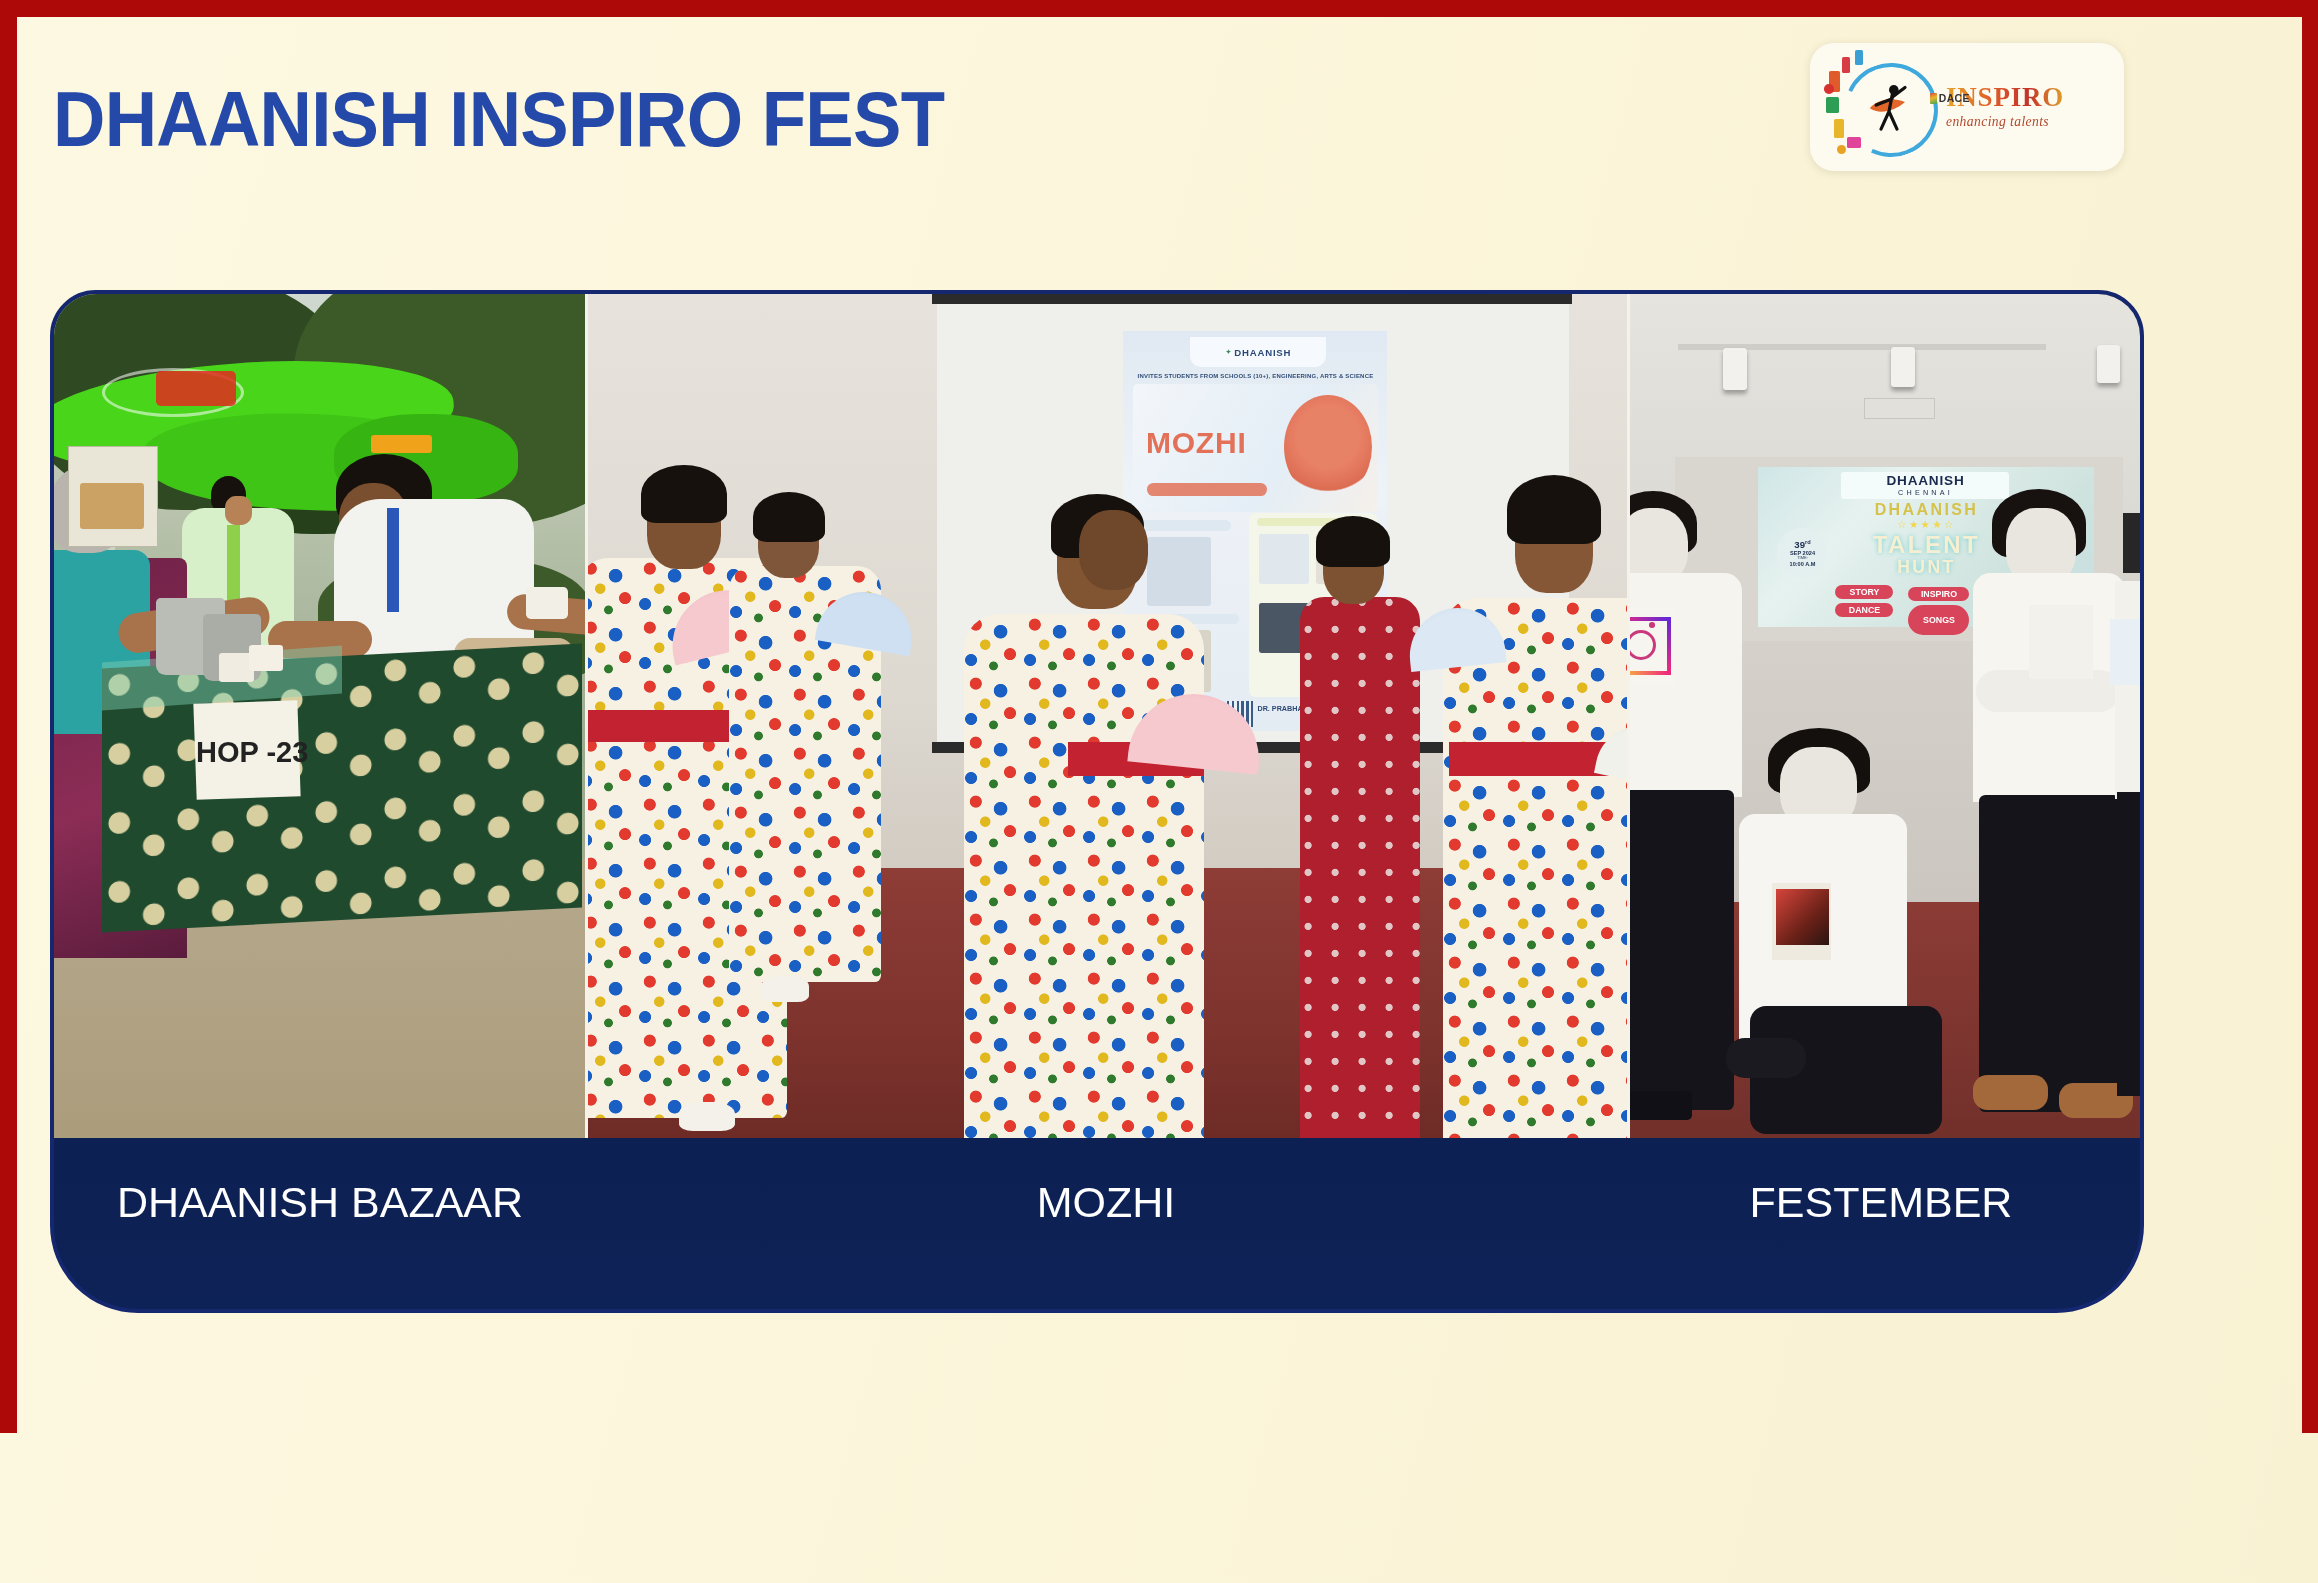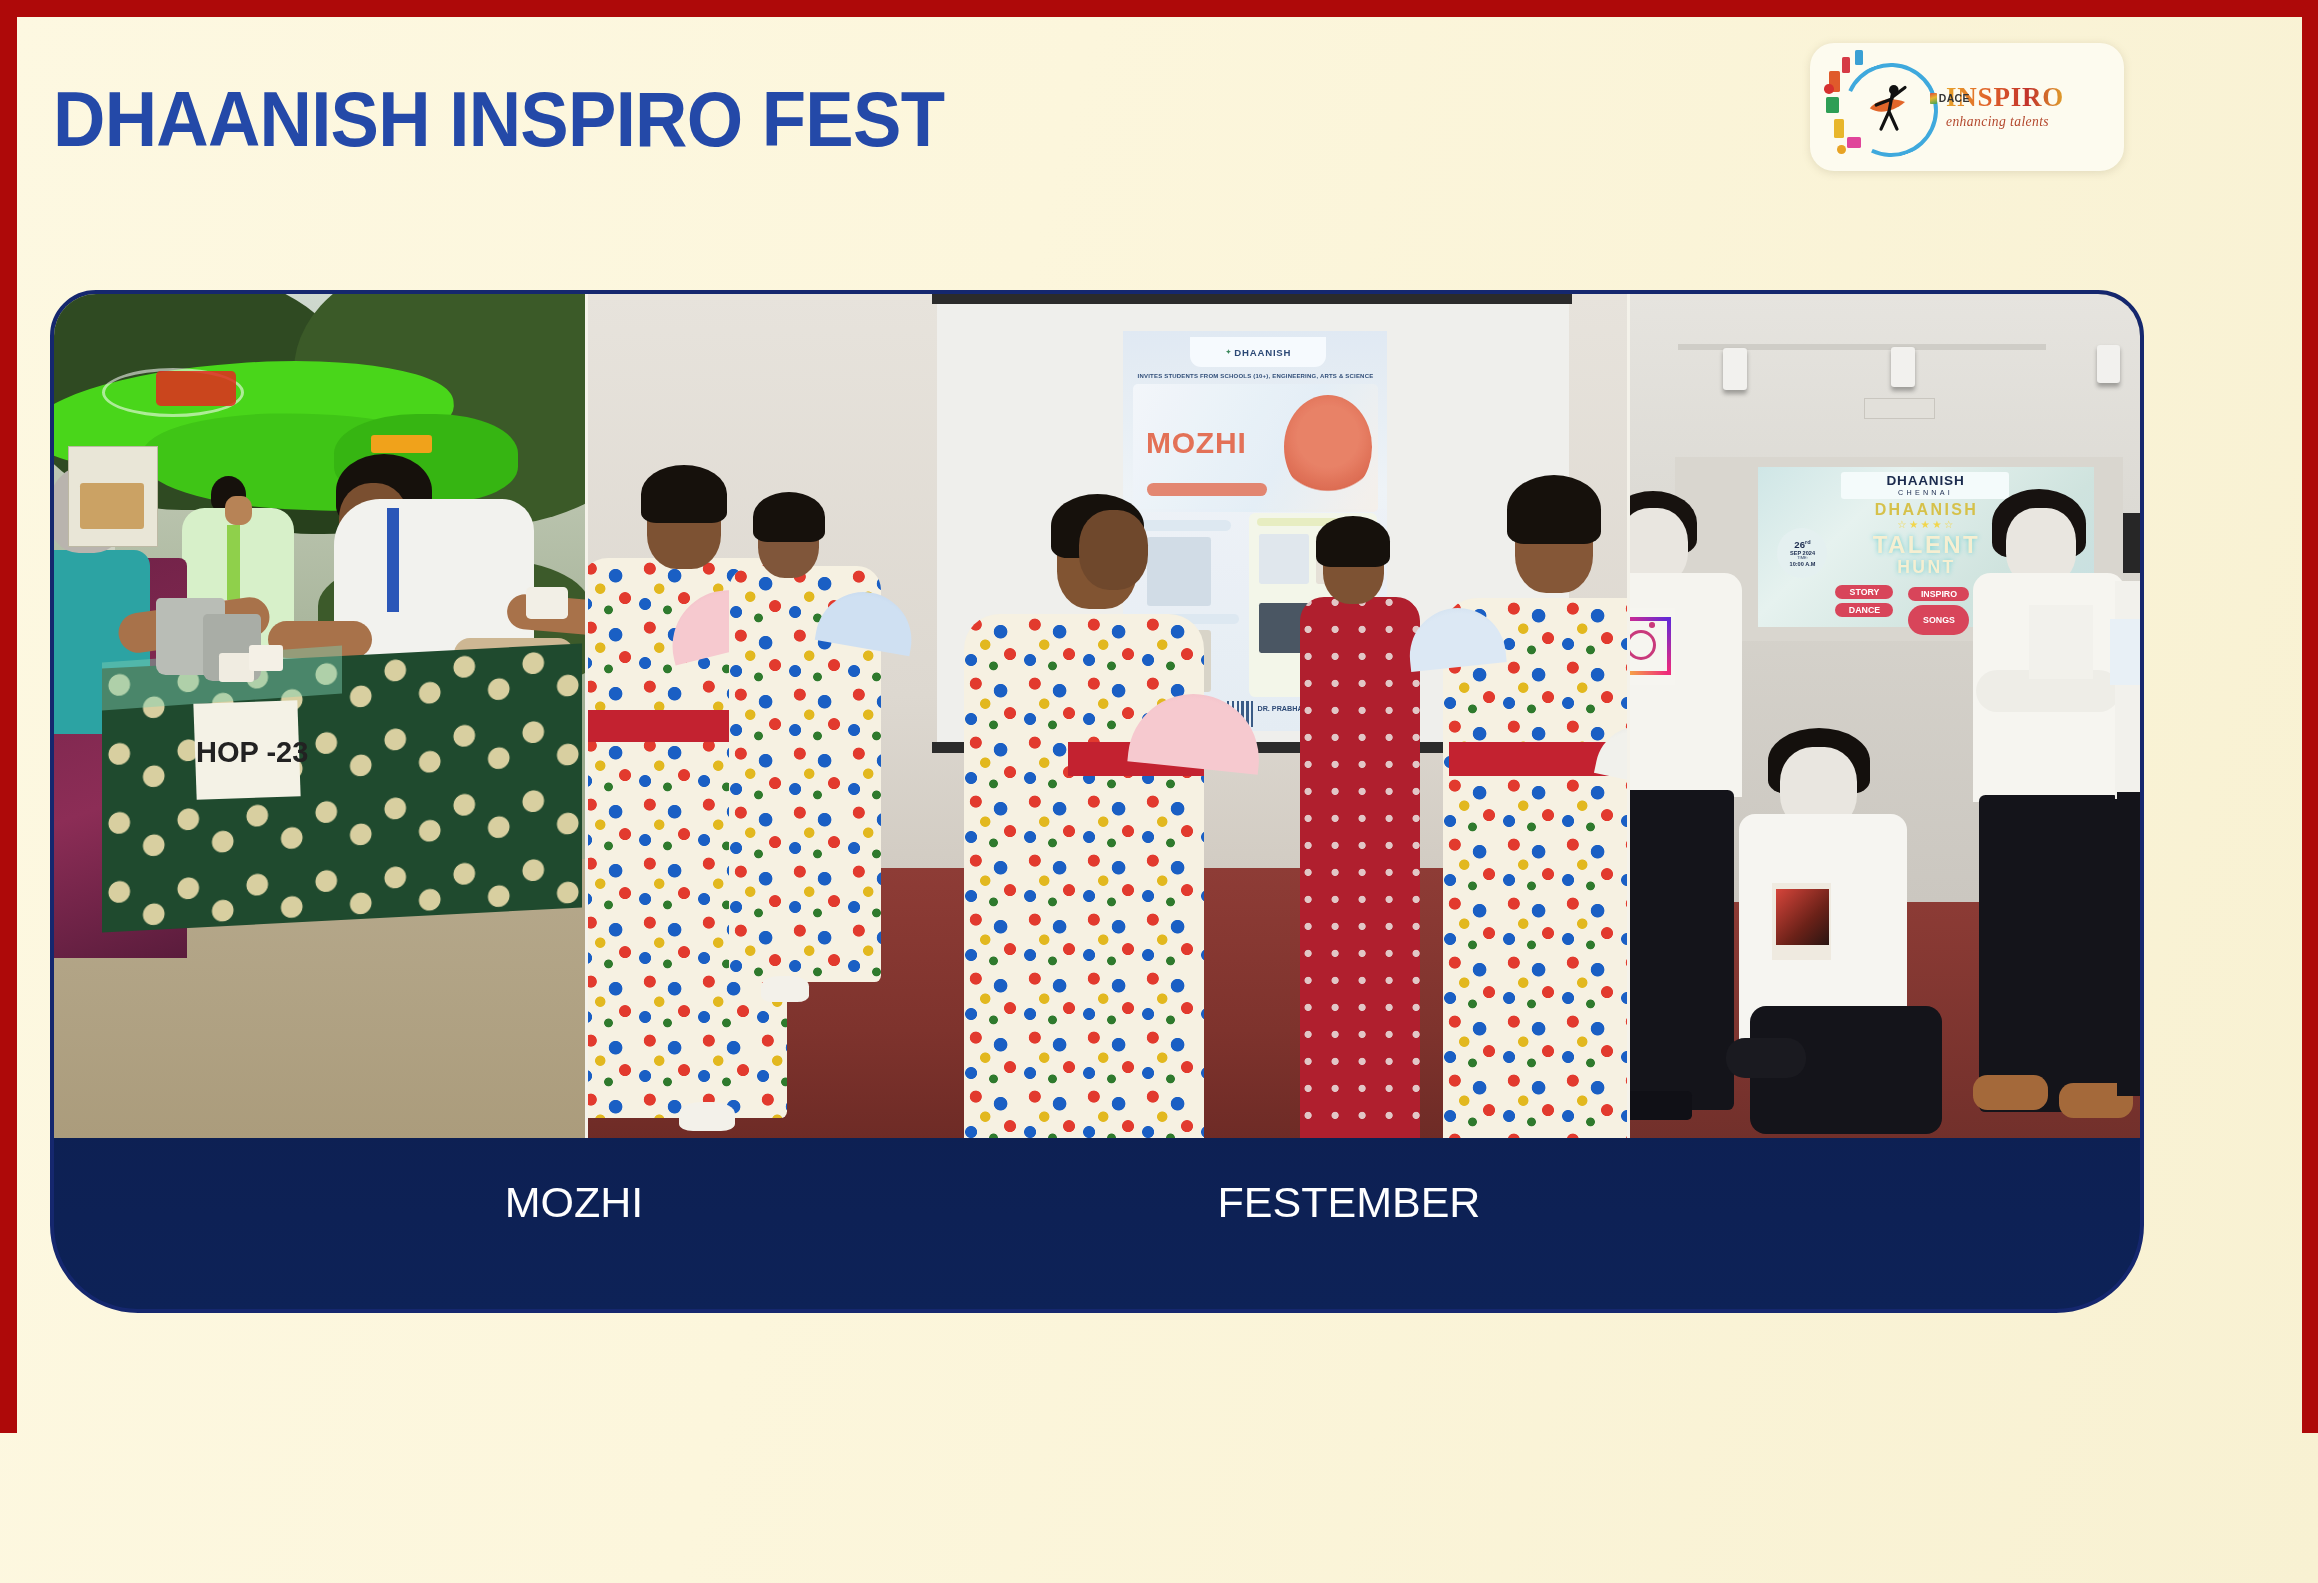--- a/index.html
+++ b/index.html
@@ -337,21 +337,21 @@
         <div class="proj-screen" style="left:128px;top:173px;width:336px;height:160px;">
           <div style="position:absolute;left:83px;top:4.8px;width:168px;height:27px;background:#f4fbfb;border-radius:3.2px;display:flex;flex-direction:column;align-items:center;justify-content:center;">
             <div style="font-size:13.6px;font-weight:700;color:#1b2b4e;letter-spacing:0.8px;line-height:1;">DHAANISH</div>
             <div style="font-size:7.2px;letter-spacing:3.2px;color:#1b2b4e;">CHENNAI</div>
           </div>
           <div style="position:absolute;left:0;top:34px;width:100%;text-align:center;font-size:16px;font-weight:700;color:#d6c14a;letter-spacing:2.4px;">DHAANISH</div>
           <div style="position:absolute;left:0;top:51px;width:100%;text-align:center;font-size:10.4px;color:#f2d64a;letter-spacing:2.4px;">☆★★★☆</div>
           <div style="position:absolute;left:0;top:64px;width:100%;text-align:center;font-size:24px;font-weight:700;color:#f6efd2;letter-spacing:2.4px;text-shadow:0 0 4.8px #6fd0d0;">TALENT</div>
           <div style="position:absolute;left:0;top:90px;width:100%;text-align:center;font-size:17.6px;font-weight:700;color:#f6efd2;letter-spacing:2.4px;text-shadow:0 0 4.8px #6fd0d0;">HUNT</div>
           <div style="position:absolute;left:19px;top:61px;width:50px;height:50px;background:#e4f0f0;border-radius:50%;display:flex;flex-direction:column;align-items:center;justify-content:center;line-height:1.15;">
-            <div style="font-size:9.6px;font-weight:700;color:#1b2b4e;"><span>26</span><span style="font-size:5.6px;vertical-align:super;">rd</span></div>
+            <div style="font-size:9.6px;font-weight:700;color:#1b2b4e;"><span>39</span><span style="font-size:5.6px;vertical-align:super;">rd</span></div>
             <div style="font-size:5.6px;font-weight:700;color:#1b2b4e;">SEP 2024</div>
             <div style="font-size:4px;color:#2b3d63;">TIME:</div>
             <div style="font-size:5.6px;font-weight:700;color:#1b2b4e;">10:00 A.M</div>
           </div>
           <div class="pill" style="left:77px;top:118px;width:58px;height:13.6px;">STORY</div>
           <div class="pill" style="left:150px;top:120px;width:61px;height:13.6px;">INSPIRO</div>
           <div class="pill" style="left:227px;top:118px;width:58px;height:13.6px;">MUSIC</div>
           <div class="pill" style="left:77px;top:136px;width:58px;height:13.6px;">DANCE</div>
           <div class="pill" style="left:150px;top:138px;width:61px;height:30px;">SONGS</div>
           <div class="pill" style="left:227px;top:136px;width:58px;height:13.6px;">ACT</div>
@@ -384,20 +384,21 @@
         <div style="position:absolute;left:429px;top:789px;width:74px;height:35px;background:#a4693a;border-radius:14.4px;"></div>
         <div class="placard" style="left:399px;top:311px;width:64px;height:74px;background:#f2f1eb;opacity:.9;"></div>
 
         <div class="shirt-white" style="position:absolute;left:485px;top:287px;width:72px;height:218px;background:#f2f1ec;"></div>
         <div class="pants" style="left:487px;top:498px;width:64px;height:304px;"></div>
         <div class="placard" style="left:480px;top:325px;width:56px;height:66px;background:#e8f0f6;"></div>
       </div>
     </div>
 
     <div id="caption-row">
+      <div class="caption" id="cap-1">DHAANISH BAZAAR</div>
       <div class="caption" id="cap-2">MOZHI</div>
       <div class="caption" id="cap-3">FESTEMBER</div>
     </div>
   </div>
 
 
 </div>
 
 
 </body></html>

